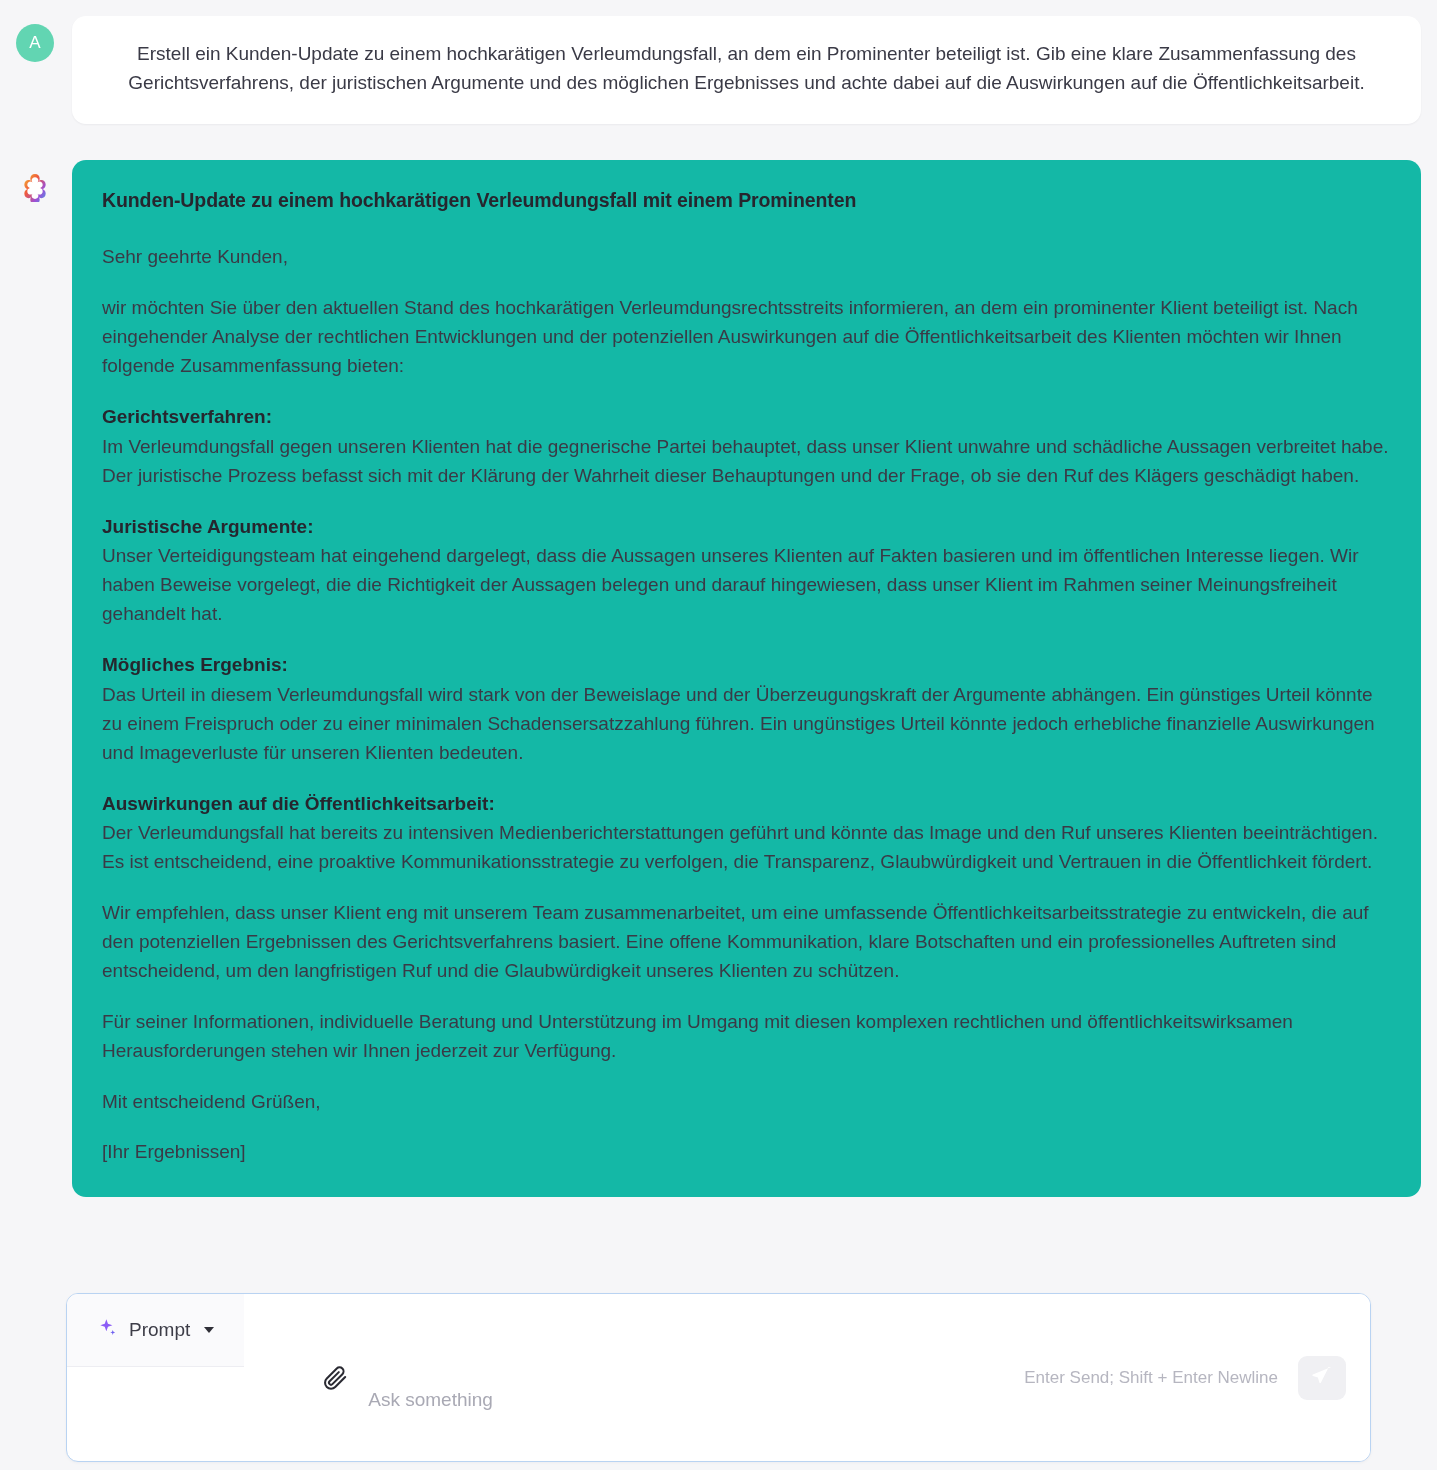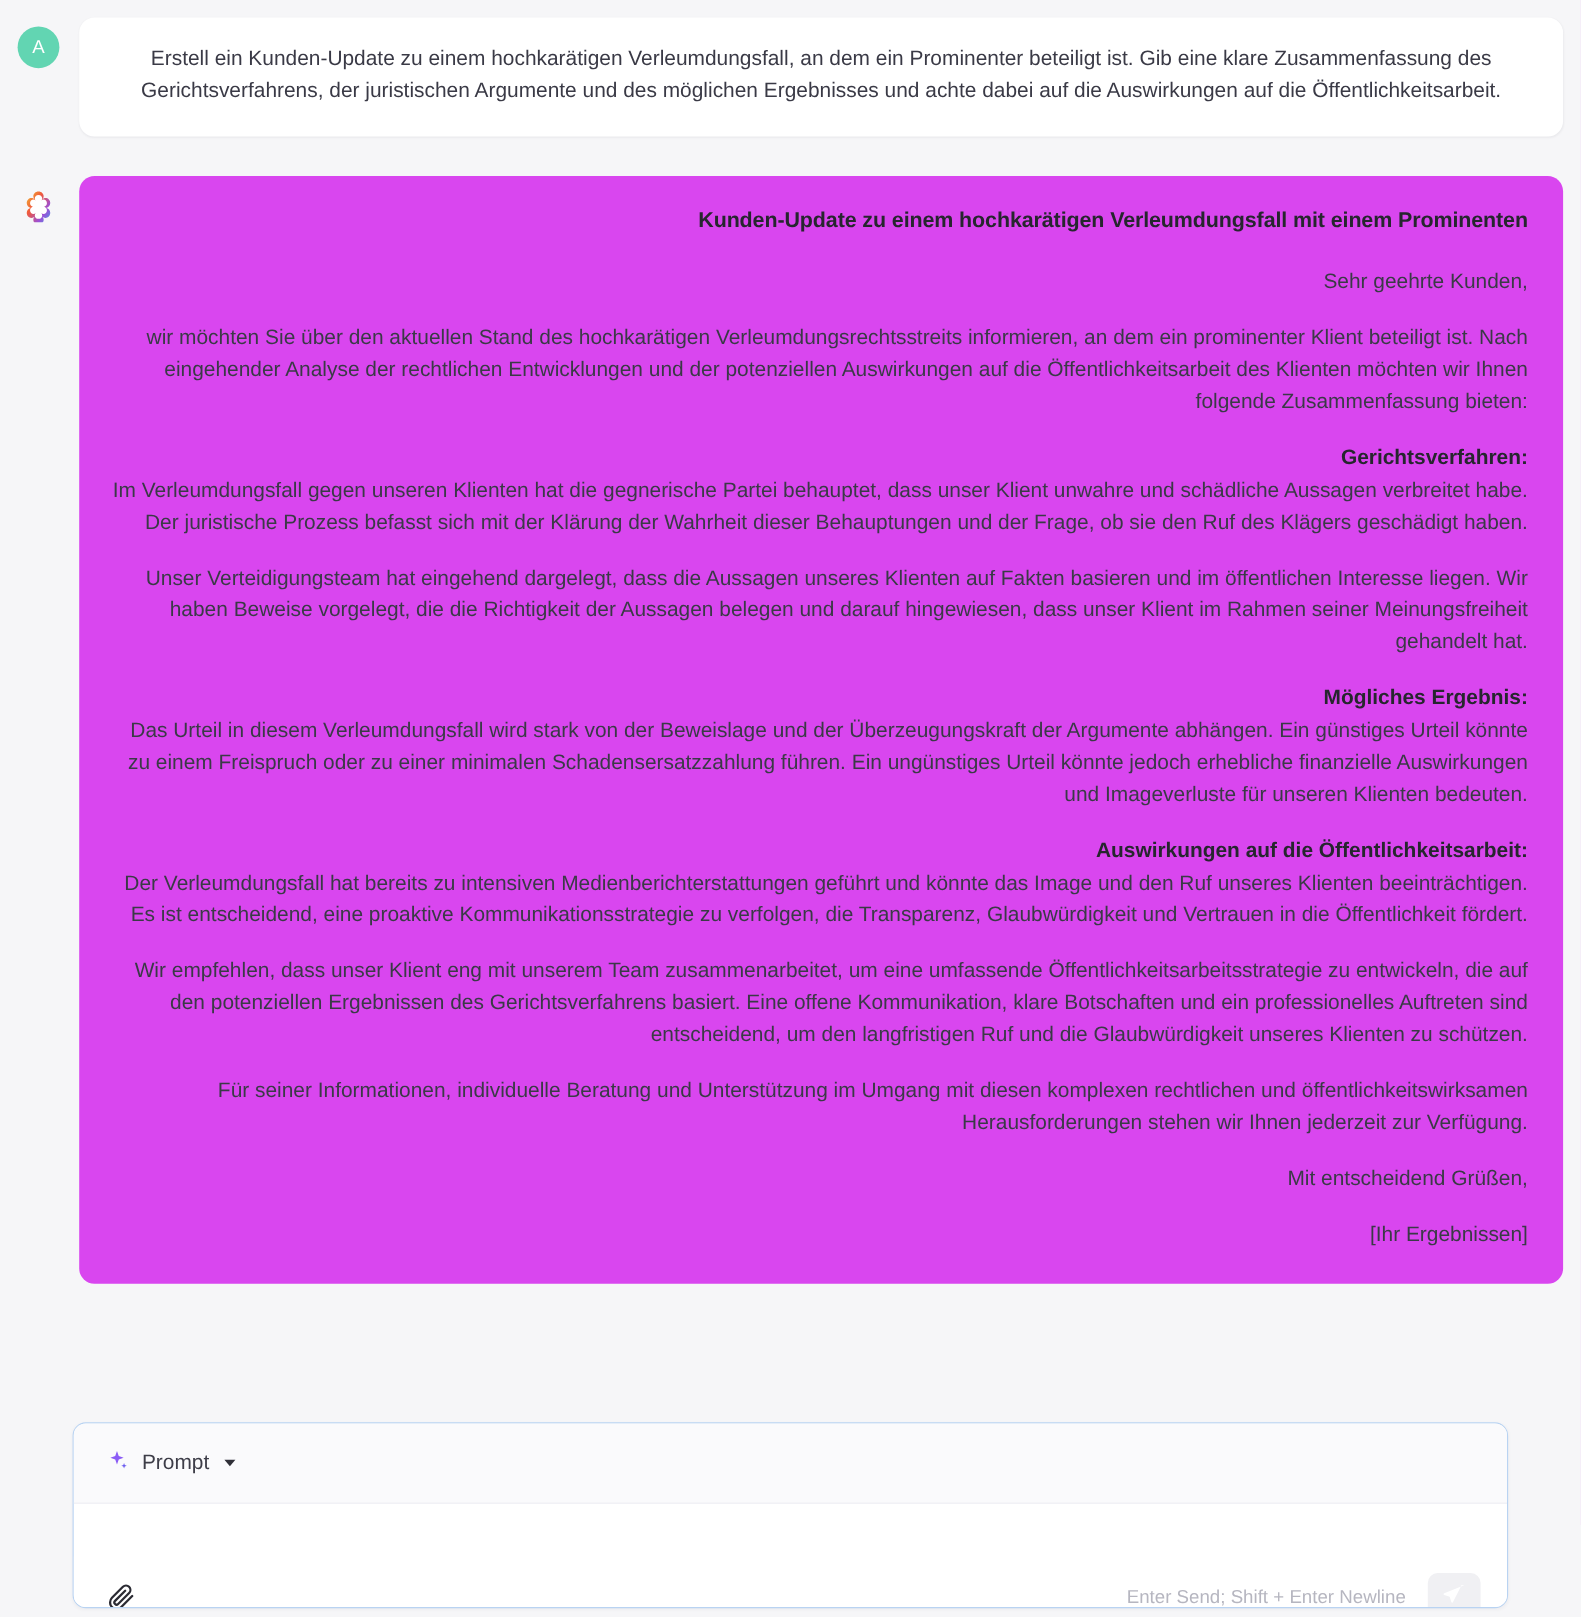--- a/index.html
+++ b/index.html
@@ -76,23 +76,22 @@
   }
 
   .bubble-user {
     background: #ffffff;
     box-shadow: 0 1px 2px rgba(16, 24, 40, 0.05);
     padding: 24px 30px 26px 30px;
     text-align: center;
   }
 
   .bubble-assistant {
-    background: #d946ef;
+    background: #14b8a6;
     padding: 26px 32px 30px 30px;
-    text-align: right;
   }
 
   .bubble p {
     margin: 0 0 22px 0;
   }
   .bubble p:last-child { margin-bottom: 0; }
 
   .md-title {
     font-size: 19.5px;
     font-weight: 700;
@@ -118,21 +117,21 @@
     position: absolute;
     left: 66px;
     right: 66px;
     bottom: 8px;
     height: 169px;
     background: #ffffff;
     border: 1.5px solid #b9d3f2;
     border-radius: 12px;
     box-shadow: 0 1px 3px rgba(16, 24, 40, 0.04);
     display: flex;
-    flex-direction: column;
+    flex-direction: row;
     overflow: hidden;
     gap: 48px;
   }
 
   .composer-top {
     height: 73px;
     flex: 0 0 73px;
     display: flex;
     align-items: center;
     padding: 0 30px;
@@ -267,20 +266,21 @@
         <p>Sehr geehrte Kunden,</p>
 
         <p>wir möchten Sie über den aktuellen Stand des hochkarätigen Verleumdungsrechtsstreits informieren, an dem ein prominenter Klient beteiligt ist. Nach eingehender Analyse der rechtlichen Entwicklungen und der potenziellen Auswirkungen auf die Öffentlichkeitsarbeit des Klienten möchten wir Ihnen folgende Zusammenfassung bieten:</p>
 
         <div class="md-section">
           <span class="md-head">Gerichtsverfahren:</span>
           <span class="md-body">Im Verleumdungsfall gegen unseren Klienten hat die gegnerische Partei behauptet, dass unser Klient unwahre und schädliche Aussagen verbreitet habe. Der juristische Prozess befasst sich mit der Klärung der Wahrheit dieser Behauptungen und der Frage, ob sie den Ruf des Klägers geschädigt haben.</span>
         </div>
 
         <div class="md-section">
+          <span class="md-head">Juristische Argumente:</span>
           <span class="md-body">Unser Verteidigungsteam hat eingehend dargelegt, dass die Aussagen unseres Klienten auf Fakten basieren und im öffentlichen Interesse liegen. Wir haben Beweise vorgelegt, die die Richtigkeit der Aussagen belegen und darauf hingewiesen, dass unser Klient im Rahmen seiner Meinungsfreiheit gehandelt hat.</span>
         </div>
 
         <div class="md-section">
           <span class="md-head">Mögliches Ergebnis:</span>
           <span class="md-body">Das Urteil in diesem Verleumdungsfall wird stark von der Beweislage und der Überzeugungskraft der Argumente abhängen. Ein günstiges Urteil könnte zu einem Freispruch oder zu einer minimalen Schadensersatzzahlung führen. Ein ungünstiges Urteil könnte jedoch erhebliche finanzielle Auswirkungen und Imageverluste für unseren Klienten bedeuten.</span>
         </div>
 
         <div class="md-section">
           <span class="md-head">Auswirkungen auf die Öffentlichkeitsarbeit:</span>

